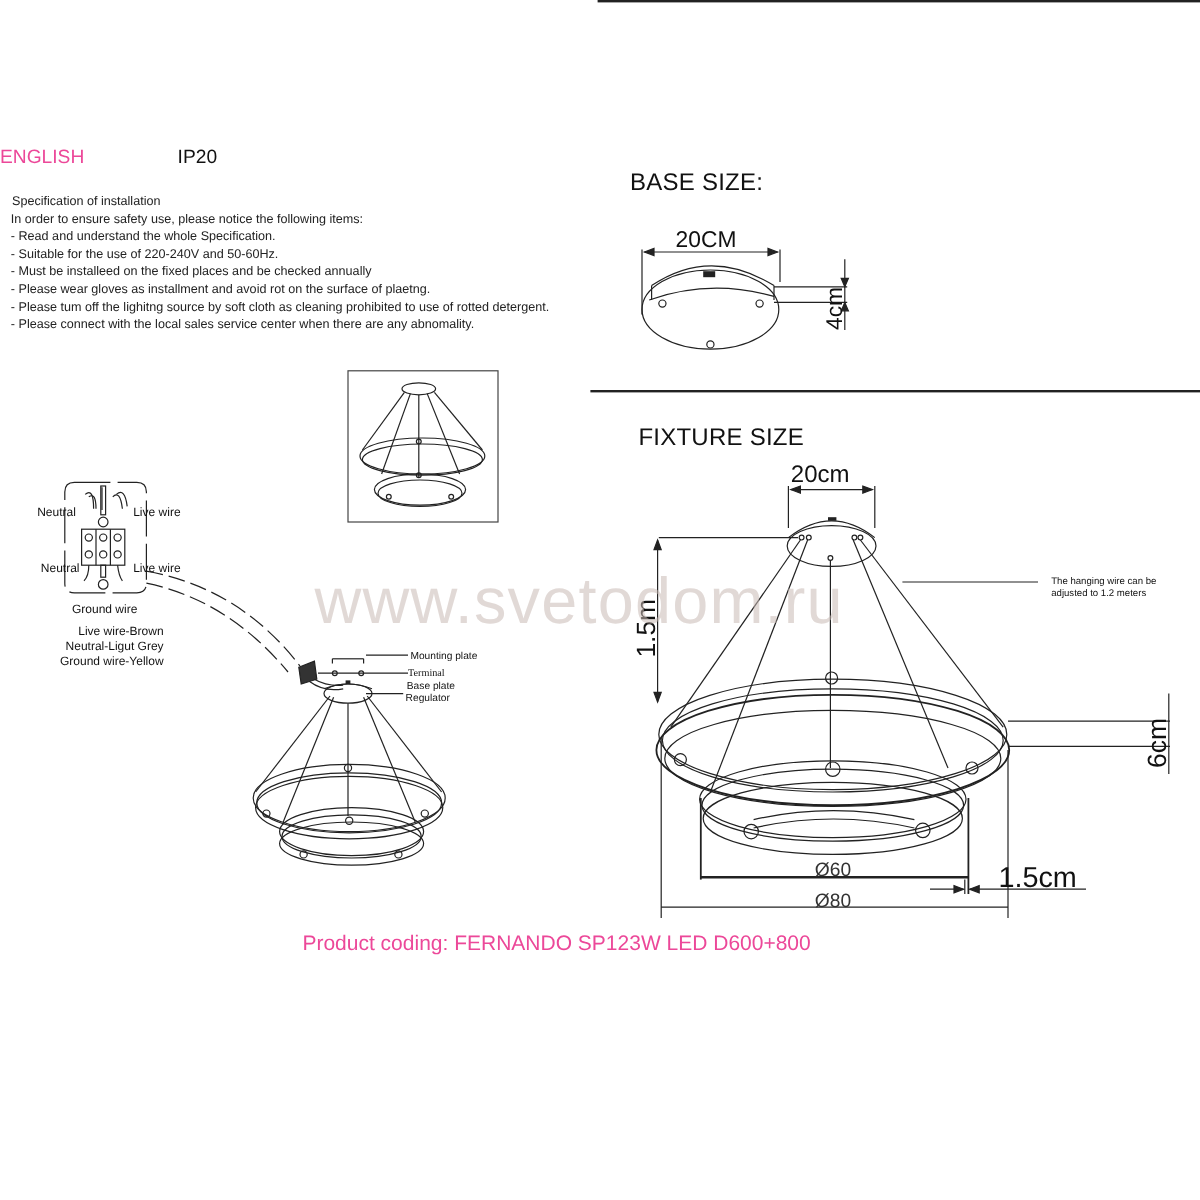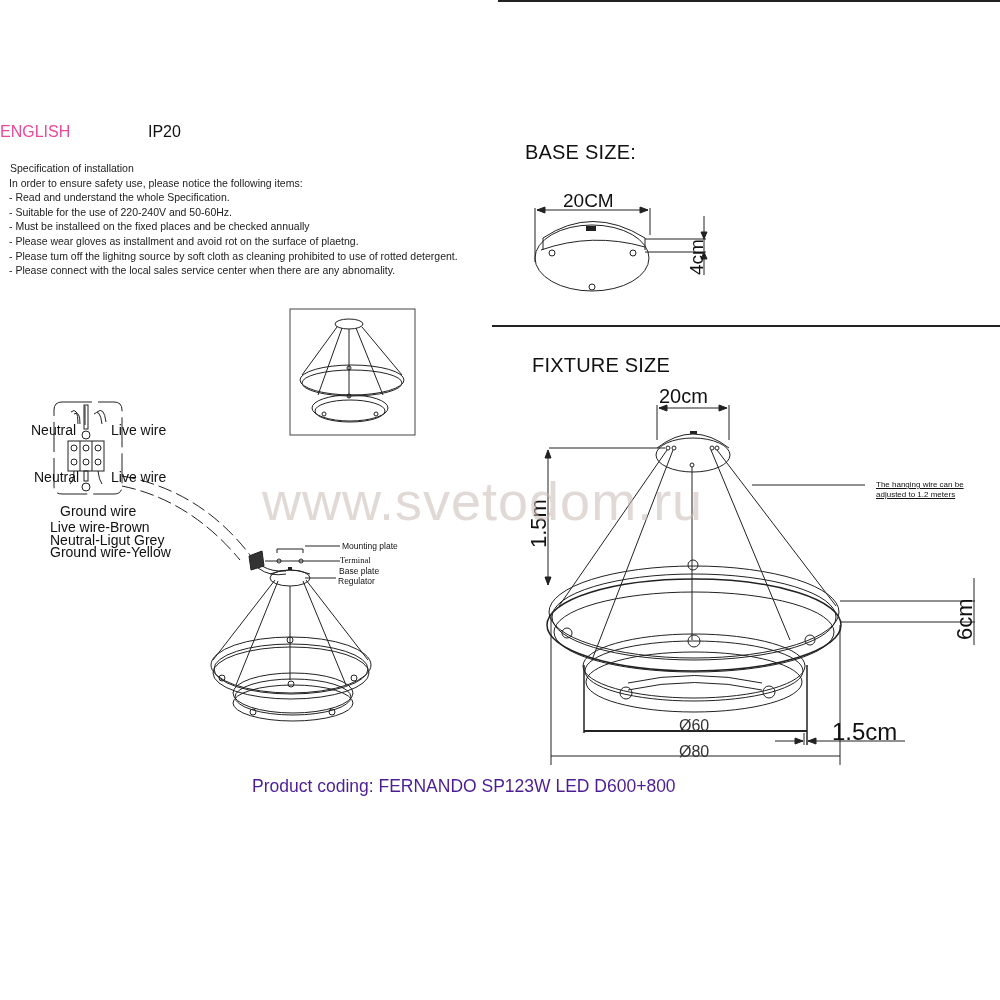--- a/index.html
+++ b/index.html
@@ -6,24 +6,24 @@
     body { width: 1000px; height: 1000px; position: relative; overflow: hidden;
            font-family: "Liberation Sans", sans-serif; color: #111; }
     .abs { position: absolute; }
     .rule { position: absolute; background: #222; height: 2px; }
     .lang-title { left: 0; top: 123px; font-size: 16px; color: #ec4899; }
     .ip-rating { left: 148px; top: 123px; font-size: 16px; color: #111; }
     .spec-list { left: 0; top: 149px; font-size: 10.5px; line-height: 14.6px; color: #222; margin: 12px; padding: 0; list-style: none; white-space: nowrap; }
     .section-title { font-size: 20px; color: #111; letter-spacing: 0.2px; }
     .dim { font-size: 20px; color: #111; }
     .dim-small { font-size: 16px; color: #333; }
-    .wire-label { font-size: 14px; color: #111; }
+    .wire-label { font-size: 10px; color: #111; }
     .callout { font-size: 8.5px; color: #111; }
     .note { font-size: 8px; color: #111; line-height: 10px; width: 120px; }
-    .product-code { left: 252px; top: 776px; font-size: 17.5px; color: #4c1d95; }
+    .product-code { left: 252px; top: 776px; font-size: 17.5px; color: #ec4899; }
     .watermark { left: 262px; top: 470px; font-size: 54px; font-weight: normal; color: rgba(200,185,180,0.55); letter-spacing: 1px; pointer-events: none; z-index: 5; }
     .rotated { transform-origin: left top; transform: rotate(-90deg); white-space: nowrap; }
     svg { position: absolute; left: 0; top: 0; }
   </style>
 </head>
 <body>
 
 <div class="rule" style="left:498px; top:0px; width:502px;"></div>
 <div class="rule" style="left:492px; top:325px; width:508px;"></div>
 
@@ -223,21 +223,21 @@
   </g>
 </svg>
 
 <div class="abs watermark">www.svetodom.ru</div>
 
 <div class="abs wire-label" style="left:31px; top:422px;">Neutral</div>
 <div class="abs wire-label" style="left:111px; top:422px;">Live wire</div>
 <div class="abs wire-label" style="left:34px; top:469px;">Neutral</div>
 <div class="abs wire-label" style="left:111px; top:469px;">Live wire</div>
 <div class="abs wire-label" style="left:60px; top:503px;">Ground wire</div>
-<div class="abs wire-label" style="left:50px; top:521px; line-height:12.5px;">
+<div class="abs wire-label" style="left:50px; top:521px; line-height:12.5px;text-align:right;">
   <div>Live wire-Brown</div>
   <div>Neutral-Ligut Grey</div>
   <div>Ground wire-Yellow</div>
 </div>
 
 <div class="abs callout" style="left:342px; top:541px;">Mounting plate</div>
 <div class="abs callout" style="left:340px; top:555px;font-family:Liberation Serif, serif;">Terminal</div>
 <div class="abs callout" style="left:339px; top:566px;">Base plate</div>
 <div class="abs callout" style="left:338px; top:576px;">Regulator</div>
 
@@ -245,15 +245,15 @@
 <div class="abs dim" style="left:563px; top:190px; font-size:19px;">20CM</div>
 <div class="abs dim rotated" style="left:686px; top:275px; font-size:19px;">4cm</div>
 
 <div class="abs section-title" style="left:532px; top:354px;">FIXTURE SIZE</div>
 <div class="abs dim" style="left:659px; top:385px;">20cm</div>
 <div class="abs dim rotated" style="left:526px; top:548px; font-size:22px;">1.5m</div>
 <div class="abs dim rotated" style="left:952px; top:640px; font-size:22px;">6cm</div>
 <div class="abs dim" style="left:832px; top:718px; font-size:24px;">1.5cm</div>
 <div class="abs dim-small" style="left:679px; top:717px;">Ø60</div>
 <div class="abs dim-small" style="left:679px; top:743px;">Ø80</div>
-<div class="abs note" style="left:876px; top:480px;text-decoration:underline;">The hanging wire can be adjusted to 1.2 meters</div>
+<div class="abs note" style="left:876px; top:480px;">The hanging wire can be adjusted to 1.2 meters</div>
 
 <div class="abs product-code">Product coding: FERNANDO SP123W LED D600+800</div>
 
 </body></html>

